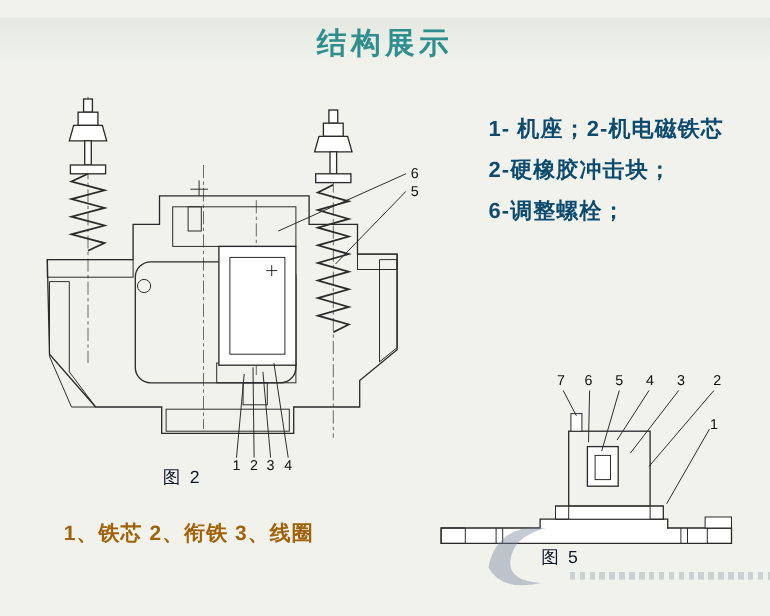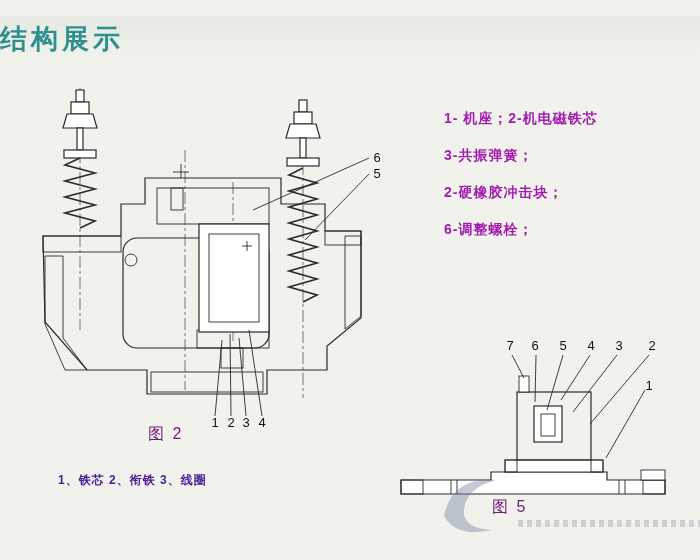--- a/index.html
+++ b/index.html
@@ -1,26 +1,26 @@
 <!DOCTYPE html>
 <html><head>
 <meta charset="utf-8">
 <style>
   html,body{margin:0;padding:0;background:#ffffff;}
   .page{position:relative;width:700px;height:560px;background:#f1f2ec;overflow:hidden;
         font-family:"Liberation Sans","DejaVu Sans",sans-serif;color:#141414;}
   .header-band{position:absolute;left:0;top:16px;width:100%;height:46px;
         background:linear-gradient(180deg,#e4e8e0 0%,#ecefe8 55%,#f1f2ec 100%);
-        display:flex;align-items:center;}
+        display:flex;align-items:center;justify-content:center;}
   .title{font-size:27px;font-weight:bold;color:#2f8e8e;letter-spacing:4px;}
   svg.fig{position:absolute;overflow:visible;}
-  .fig-caption{position:absolute;font-size:16px;color:#701a75;letter-spacing:2px;}
-  .legend{position:absolute;font-size:12px;font-weight:bold;color:#4c1d95;letter-spacing:1px;}
+  .fig-caption{position:absolute;font-size:16px;color:#0f172a;letter-spacing:2px;}
+  .legend{position:absolute;font-size:19px;font-weight:bold;color:#a16207;letter-spacing:1px;}
   .parts{position:absolute;left:444px;top:100px;}
-  .parts-line{font-size:14px;font-weight:bold;color:#a21caf;line-height:37px;letter-spacing:1px;white-space:nowrap;}
+  .parts-line{font-size:20px;font-weight:bold;color:#0c4a6e;line-height:37px;letter-spacing:1px;white-space:nowrap;}
   .drawline{stroke:#2a2a2a;stroke-width:1.2;fill:none;}
   .thin{stroke:#2a2a2a;stroke-width:0.9;fill:none;}
   .centerline{stroke:#555;stroke-width:0.8;fill:none;stroke-dasharray:12 3 3 3;}
   .white{fill:#ffffff;}
   .callout{font-size:13px;fill:#111;text-anchor:middle;}
   .watermark{position:absolute;left:430px;top:464px;width:280px;height:90px;z-index:5;pointer-events:none;}
   .wm-text{position:absolute;left:84px;top:6px;font-size:44px;font-weight:bold;
         color:rgba(116,131,150,0.42);letter-spacing:2px;line-height:1;white-space:nowrap;}
   .wm-strip{position:absolute;left:88px;top:56px;width:186px;height:7px;opacity:.55;
         background:repeating-linear-gradient(90deg,rgba(116,131,150,.55) 0 5px,transparent 5px 9px);}
@@ -119,21 +119,20 @@
     <text class="callout" x="352" y="76">6</text>
     <text class="callout" x="352" y="92">5</text>
   </svg>
 
   <div class="fig-caption" style="left:148px;top:424px">图 2</div>
 
   <div class="legend" style="left:58px;top:472px">1、铁芯 2、衔铁 3、线圈</div>
 
   <div class="parts">
     <div class="parts-line">1-  机座；2-机电磁铁芯</div>
-    <div class="parts-line">3-共振弹簧；</div>
     <div class="parts-line">2-硬橡胶冲击块；</div>
     <div class="parts-line">6-调整螺栓；</div>
   </div>
 
   <svg class="fig" style="left:393px;top:330px;width:290px;height:185px" viewBox="0 0 290 185">
     <defs>
       <pattern id="h1" patternUnits="userSpaceOnUse" width="7" height="7">
         <path d="M0,7 L7,0" stroke="#4a4a4a" stroke-width="0.8"></path>
       </pattern>
     </defs>

